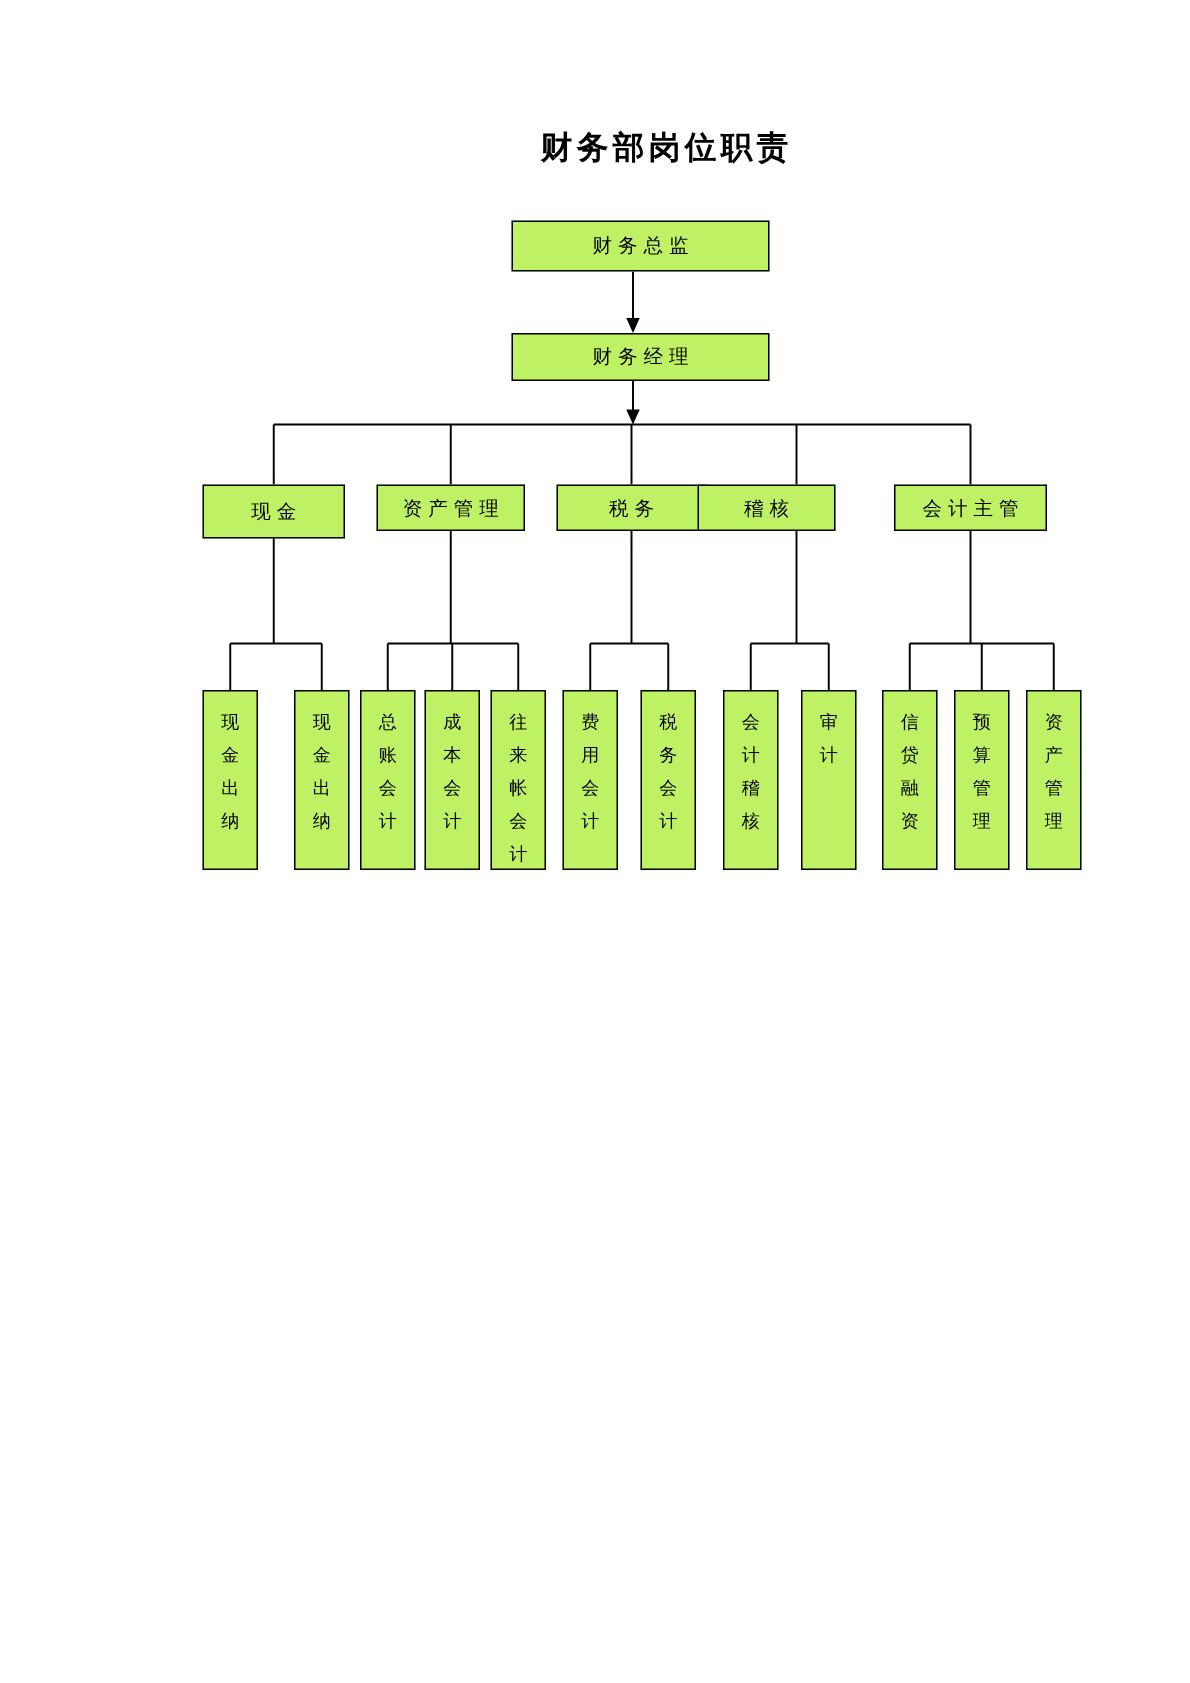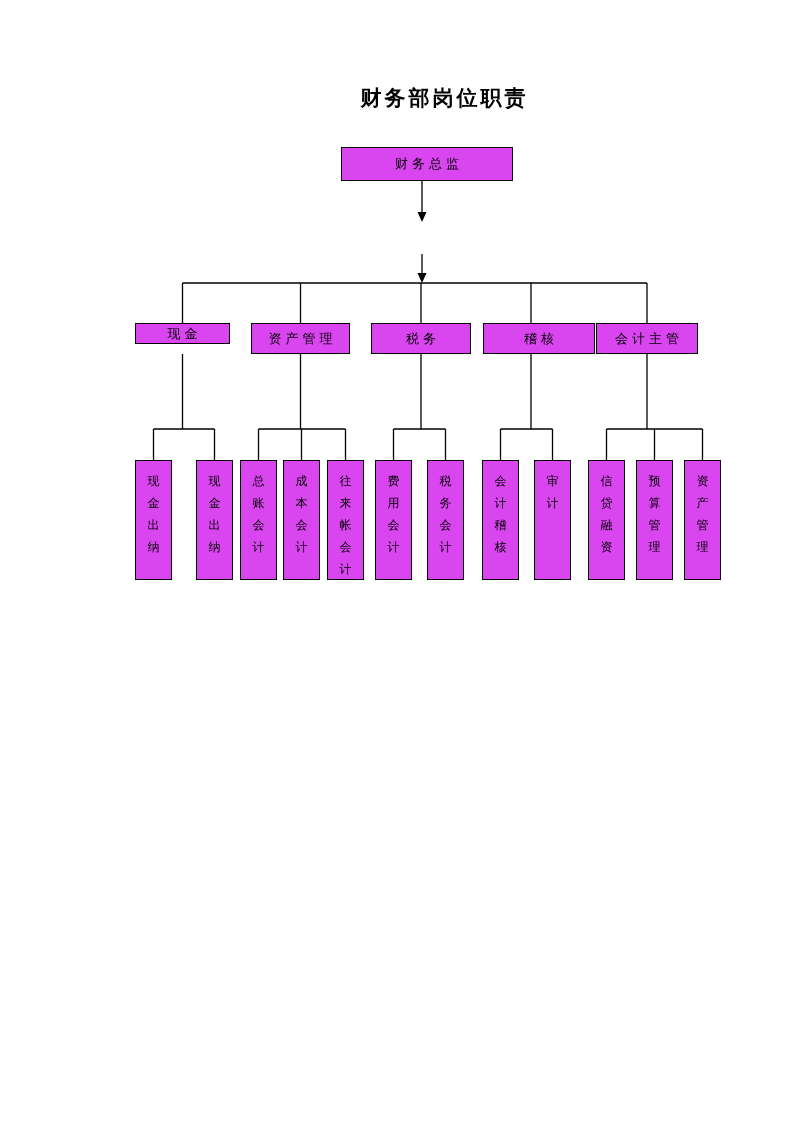--- a/index.html
+++ b/index.html
@@ -30,21 +30,21 @@
   }
   .connectors {
     position: absolute;
     left: 0;
     top: 0;
   }
   .node {
     position: absolute;
     box-sizing: border-box;
     border: 1.4px solid #000000;
-    background: #d946ef;
+    background: #bef264;
   }
   .node.h {
     display: flex;
     align-items: center;
     justify-content: center;
     font-size: 13px;
     letter-spacing: 4px;
     text-indent: 4px; 
     white-space: nowrap;
   }
@@ -109,25 +109,26 @@
     <g fill="#000000" stroke="none">
 
       <polygon points="374,222 369.5,212 378.5,212"></polygon>
 
       <polygon points="374,283 369.5,273 378.5,273"></polygon>
     </g>
   </svg>
 
   <div class="node h" style="left:293px; top:147px; width:172px; height:34px;">财务总监</div>
 
-
-  <div class="node h" style="left:87px;  top:323px; width:95px;  height:21px;">现金</div>
+  <div class="node h" style="left:293px; top:222px; width:172px; height:32px;">财务经理</div>
+
+  <div class="node h" style="left:87px;  top:323px; width:95px;  height:36px;">现金</div>
   <div class="node h" style="left:203px; top:323px; width:99px;  height:31px;">资产管理</div>
   <div class="node h" style="left:323px; top:323px; width:100px; height:31px;">税务</div>
-  <div class="node h" style="left:435px; top:323px; width:112px; height:31px;">稽核</div>
+  <div class="node h" style="left:417px; top:323px; width:92px; height:31px;">稽核</div>
   <div class="node h" style="left:548px; top:323px; width:102px; height:31px;">会计主管</div>
 
   <div class="node v" style="left:87px;  top:460px; width:37px; height:120px;">
       <div class="vchar">现</div>
       <div class="vchar">金</div>
       <div class="vchar">出</div>
       <div class="vchar">纳</div>
     </div>
   <div class="node v" style="left:148px; top:460px; width:37px; height:120px;">
       <div class="vchar">现</div>

